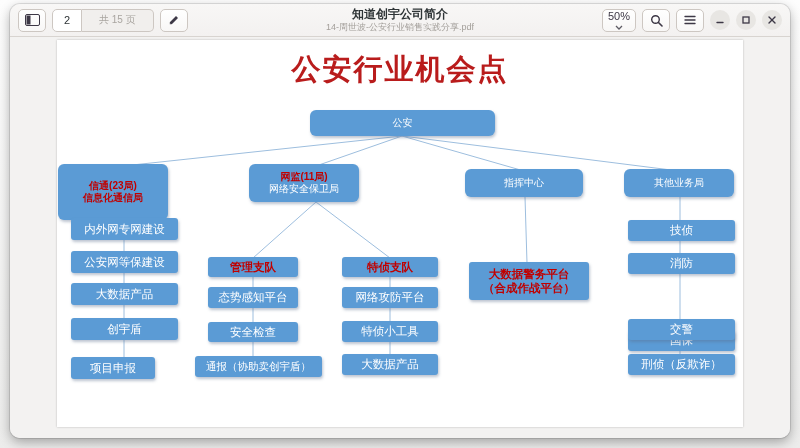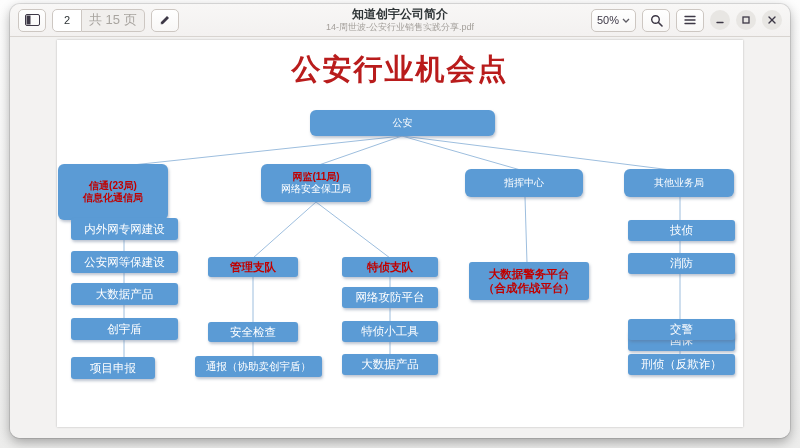--- a/index.html
+++ b/index.html
@@ -20,32 +20,32 @@
     border-bottom: 1px solid #d8d4d0;
     display: flex; align-items: center; justify-content: space-between;
     padding: 0 8px; position: relative;
   }
   .hb-left, .hb-right { display: flex; align-items: center; gap: 6px; z-index: 2; }
   .tb-btn {
     height: 23px; min-width: 28px; padding: 0 5px;
     background: linear-gradient(#ffffff, #f8f7f6);
     border: 1px solid #cdc7c2; border-radius: 5px;
     display: flex; align-items: center; justify-content: center; gap: 3px;
-    font-size: 11px; color: #3d3846; cursor: pointer;
+    font-size: 11px; color: #3d3846; cursor: pointer; flex-direction: column;
   }
   .page-group { display: flex; align-items: stretch; height: 23px; }
   .page-entry {
     width: 30px; background: #ffffff; border: 1px solid #cdc7c2;
     border-radius: 5px 0 0 5px; display: flex; align-items: center; justify-content: center;
     font-size: 11px; color: #2e3436;
   }
   .page-total {
     background: #f1efed; border: 1px solid #cdc7c2; border-left: none;
     border-radius: 0 5px 5px 0; display: flex; align-items: center;
-    padding: 0 7px; font-size: 13px; color: #a9a5a0; white-space: nowrap;
+    padding: 0 17px; font-size: 10px; color: #a9a5a0; white-space: nowrap;
   }
   .hb-center {
     position: absolute; left: 0; right: 0; top: 0; bottom: 0;
     display: flex; flex-direction: column; align-items: center; justify-content: center;
     pointer-events: none; z-index: 1;
   }
   .doc-title { font-size: 12px; font-weight: bold; color: #2e3436; line-height: 1.2; }
   .doc-file { font-size: 9px; color: #a39f9a; line-height: 1.2; }
   .circle-btn {
     width: 20px; height: 20px; border-radius: 50%;
@@ -185,36 +185,37 @@
           <line x1="623" y1="157" x2="623" y2="315"></line>
         </g>
       </svg>
 
       <div class="node big" style="left:253px;top:70px;width:185px;height:26px;">公安</div>
 
       <div class="node big" style="left:1px;top:124px;width:110px;height:56px;">
         <span class="red">信通(23局)</span>
         <span class="red">信息化通信局</span>
       </div>
-      <div class="node big" style="left:204px;top:124px;width:110px;height:38px;">
+      <div class="node big" style="left:192px;top:124px;width:110px;height:38px;">
         <span class="red">网监(11局)</span>
         <span>网络安全保卫局</span>
       </div>
       <div class="node big" style="left:408px;top:129px;width:118px;height:28px;">指挥中心</div>
       <div class="node big" style="left:567px;top:129px;width:110px;height:28px;">其他业务局</div>
 
       <div class="node" style="left:14px;top:178px;width:107px;height:22px;">内外网专网建设</div>
       <div class="node" style="left:14px;top:211px;width:107px;height:22px;">公安网等保建设</div>
       <div class="node" style="left:14px;top:243px;width:107px;height:22px;">大数据产品</div>
       <div class="node" style="left:14px;top:278px;width:107px;height:22px;">创宇盾</div>
       <div class="node" style="left:14px;top:317px;width:84px;height:22px;">项目申报</div>
 
       <div class="node" style="left:151px;top:217px;width:90px;height:20px;">
         <span class="red">管理支队</span>
       </div>
+      <div class="node" style="left:151px;top:247px;width:90px;height:21px;">态势感知平台</div>
       <div class="node" style="left:151px;top:282px;width:90px;height:20px;">安全检查</div>
       <div class="node" style="left:138px;top:316px;width:127px;height:21px;font-size:10.5px;">通报（协助卖创宇盾）</div>
 
       <div class="node" style="left:285px;top:217px;width:96px;height:20px;">
         <span class="red">特侦支队</span>
       </div>
       <div class="node" style="left:285px;top:247px;width:96px;height:21px;">网络攻防平台</div>
       <div class="node" style="left:285px;top:281px;width:96px;height:21px;">特侦小工具</div>
       <div class="node" style="left:285px;top:314px;width:96px;height:21px;">大数据产品</div>
 

